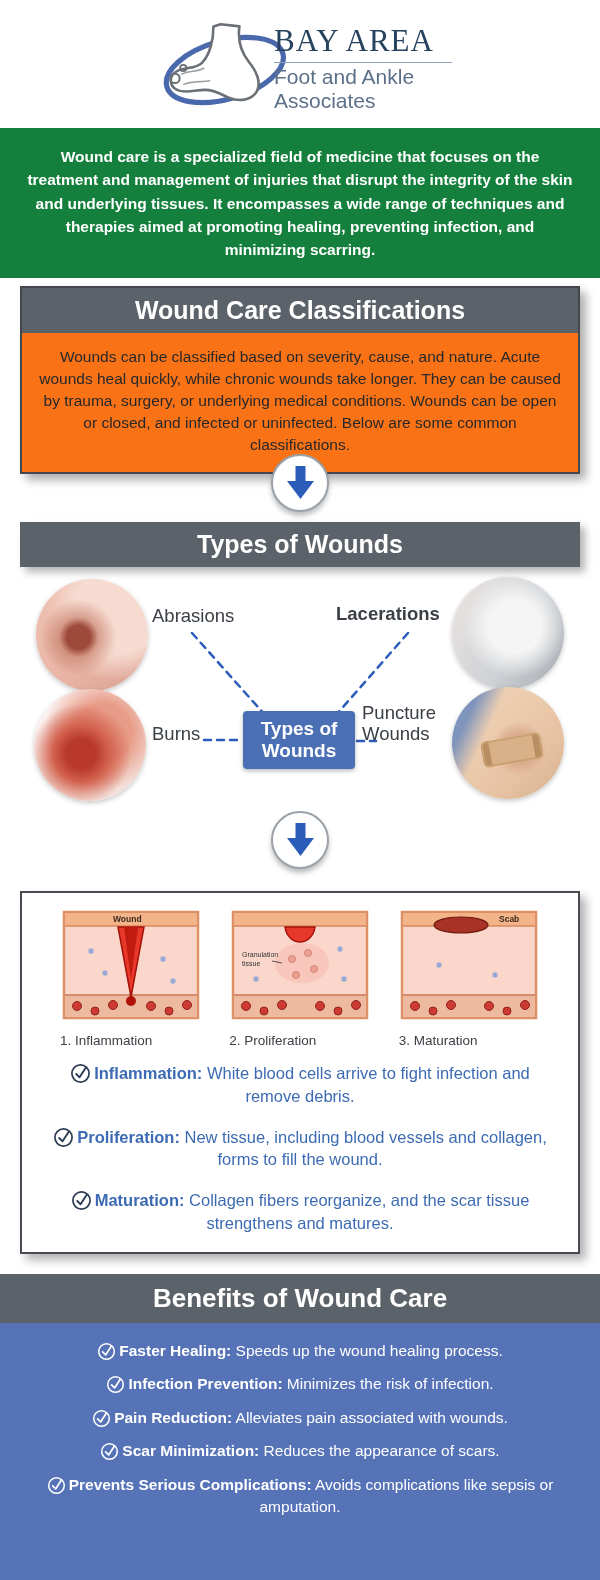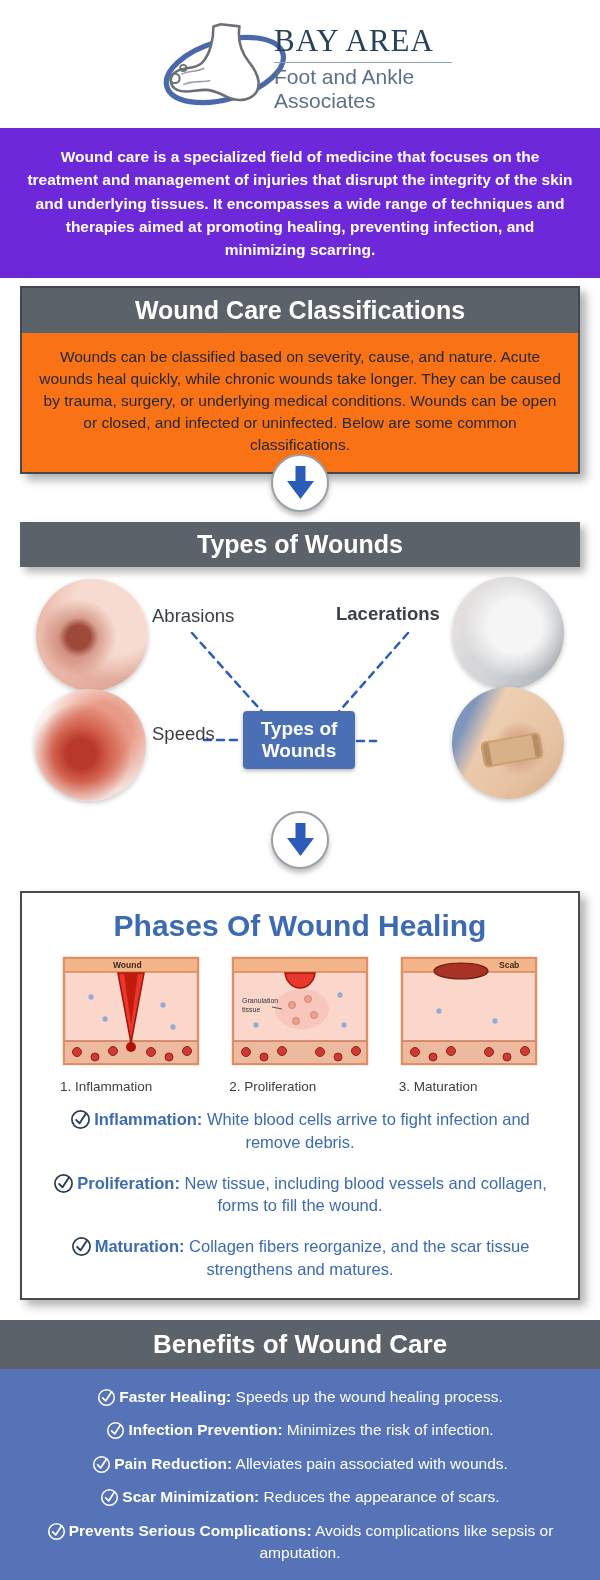--- a/index.html
+++ b/index.html
@@ -9,21 +9,21 @@
 
   
   .logo-area { display:flex; justify-content:center; align-items:center; padding:16px 0 8px; }
   .foot-graphic { width:160px; height:104px; margin-right:-34px; }
   .logo-text { width:178px; text-align:left; }
   .brand-top { font-family:"Liberation Serif", serif; font-size:31px; letter-spacing:1px; color:#27425f;
                border-bottom:1.5px solid #8fa3b8; padding-bottom:3px; margin-bottom:2px; }
   .brand-sub { font-size:21px; color:#5d7089; line-height:1.12; }
 
   
-  .intro { background:#6d28d9; color:#fff; text-align:center; padding:17px 27px; font-weight:bold;
+  .intro { background:#15803d; color:#fff; text-align:center; padding:17px 27px; font-weight:bold;
            font-size:15.5px; line-height:1.5; }
 
   
   .bar { background:#5c6269; color:#fff; text-align:center; font-size:25px; font-weight:bold; padding:8px 4px; }
   .framed { margin:8px 20px 0; border:2px solid #43484e; box-shadow:6px 6px 9px rgba(0,0,0,.32); background:#f97316; }
   .framed-body { padding:13px 15px 16px; text-align:center; font-size:15.5px; line-height:1.42; color:#26282b; }
   .bar-standalone { margin:6px 20px 0; box-shadow:5px 5px 8px rgba(0,0,0,.3); }
 
   
   .arrow-divider { display:flex; justify-content:center; position:relative; z-index:5; }
@@ -142,38 +142,38 @@
         <path d="M184 169 L221 169"></path>
         <path d="M337 170 L356 170"></path>
       </g>
     </svg>
     <div class="photo-circle pc-abrasions"></div>
     <div class="photo-circle pc-lacerations"></div>
     <div class="photo-circle pc-burns"></div>
     <div class="photo-circle pc-puncture"></div>
     <div class="type-label lbl-abrasions">Abrasions</div>
     <div class="type-label lbl-lacerations">Lacerations</div>
-    <div class="type-label lbl-burns">Speeds</div>
+    <div class="type-label lbl-burns">Burns</div>
+    <div class="type-label lbl-puncture">Puncture Wounds</div>
     <div class="center-node">
       <span>Types of</span>
       <span>Wounds</span>
     </div>
   </div>
 
   <div class="arrow-divider plain">
     <div class="arrow-circle">
       <svg width="27" height="34" viewBox="0 0 27 34">
           <rect x="8.5" y="0" width="10" height="16" fill="#2b5cb9"></rect>
           <polygon points="0,15 27,15 13.5,33" fill="#2b5cb9"></polygon>
         </svg>
     </div>
   </div>
 
   <section class="phases-box">
-    <h2 class="phases-title">Phases Of Wound Healing</h2>
 
     <div class="stages">
 
       <div class="stage">
         <svg viewBox="0 0 140 112">
           <rect x="3" y="3" width="134" height="106" fill="#fbd7cb" stroke="#dd9066" stroke-width="2.5"></rect>
           <rect x="4" y="4" width="132" height="13" fill="#f2b488"></rect>
           <line x1="4" y1="17" x2="136" y2="17" stroke="#d9895b" stroke-width="1.5"></line>
           <rect x="4" y="86" width="132" height="22" fill="#edb99f"></rect>
           <line x1="4" y1="86" x2="136" y2="86" stroke="#c87a55" stroke-width="1.5"></line>

